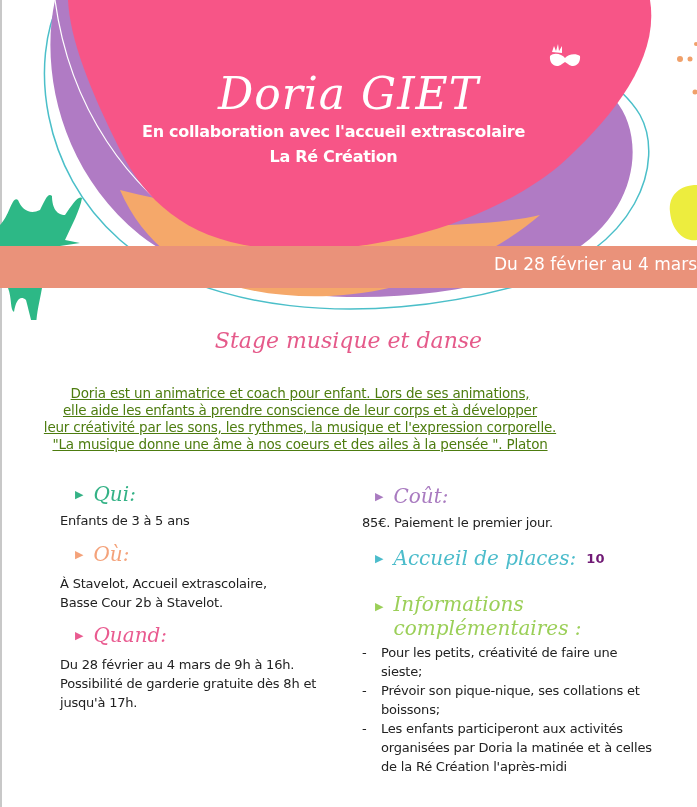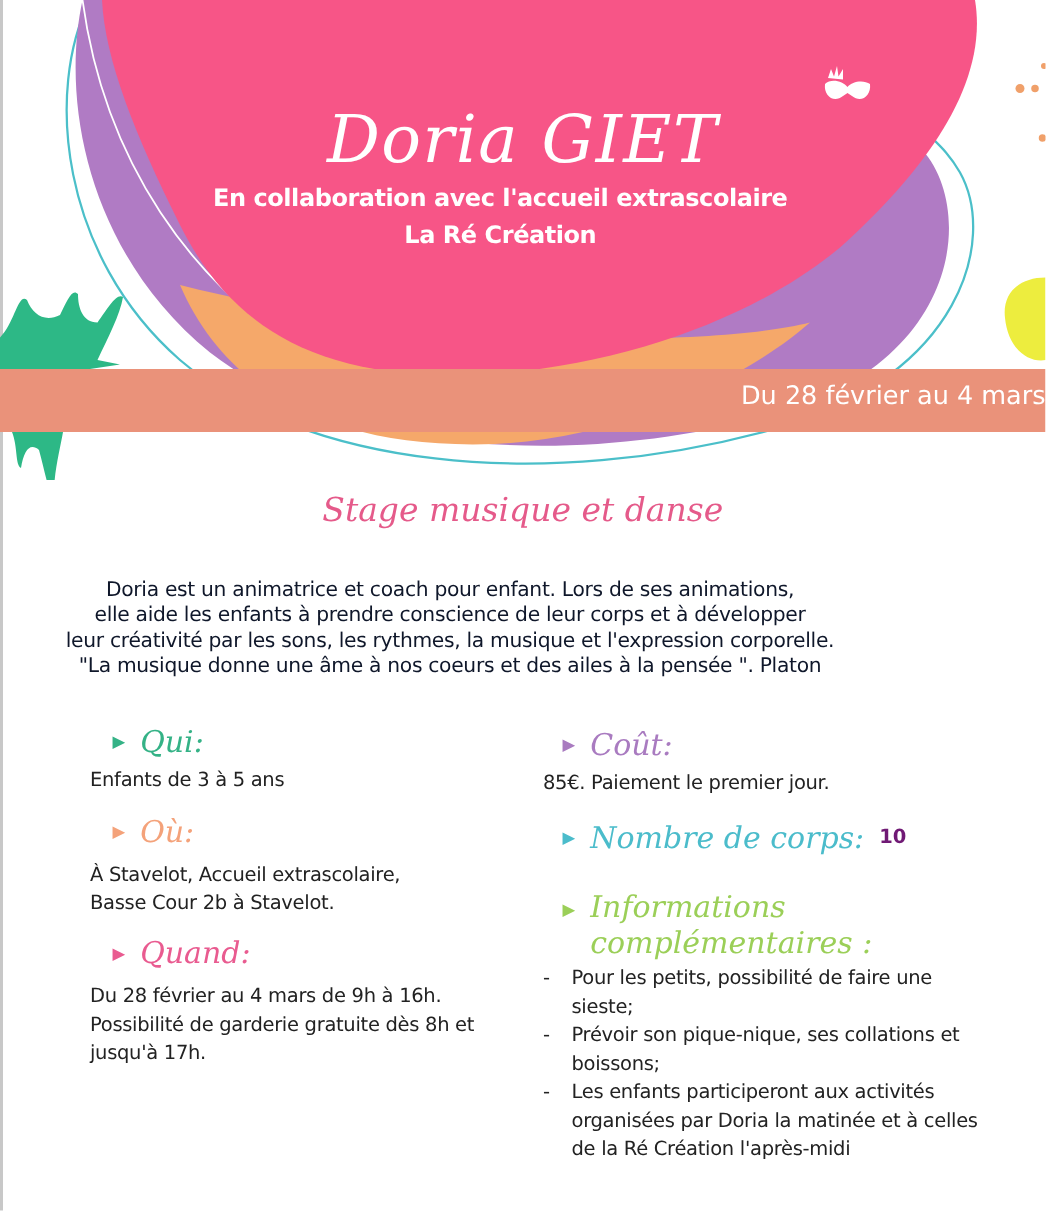--- a/index.html
+++ b/index.html
@@ -25,22 +25,22 @@
       position: absolute; left: 0; width: 697px; top: 254px; text-align: right;
       color: #ffffff; font-size: 17px; font-family: "DejaVu Sans", sans-serif;
     }
     .stage-title {
       position: absolute; left: 0; width: 697px; top: 328px; text-align: center;
       font-family: "DejaVu Serif", serif; font-style: italic; font-size: 22px;
       color: #e55a8a;
     }
     .intro {
       position: absolute; left: 0; width: 600px; top: 385px; text-align: center;
-      color: #0f172a; font-size: 13.5px; line-height: 17px;
-      font-family: "DejaVu Sans", sans-serif; letter-spacing: -0.2px;
+      color: #4d7c0f; font-size: 13.5px; line-height: 17px;
+      font-family: "DejaVu Sans", sans-serif; letter-spacing: -0.2px; text-decoration: underline;
     }
     .intro div { white-space: nowrap; }
     .section-head {
       position: absolute; display: flex; align-items: center; gap: 10px;
       font-family: "DejaVu Serif", serif; font-style: italic; font-size: 20px;
     }
     .tri { font-size: 11px; font-style: normal; }
     .body-text {
       position: absolute; color: #222222; font-size: 13px; line-height: 19px;
       font-family: "DejaVu Sans", sans-serif; letter-spacing: -0.2px;
@@ -130,28 +130,28 @@
 </div>
 
 <div class="section-head" style="left:375px; top:484px; color:#a97bc0;">
   <span class="tri">▶</span>
   <span>Coût:</span>
 </div>
 <div class="body-text" style="left:362px; top:513px;">85€. Paiement le premier jour.</div>
 
 <div class="section-head" style="left:375px; top:546px; color:#4bbccb;">
   <span class="tri">▶</span>
-  <span>Nombre de corps:</span>
+  <span>Accueil de places:</span>
   <span class="places-val">10</span>
 </div>
 
 <div class="section-head" style="left:375px; top:592px; color:#9bcf58; align-items:flex-start;">
   <span class="tri" style="margin-top:8px;">▶</span>
   <div style="line-height:24px;">
     <div>Informations</div>
     <div>complémentaires :</div>
   </div>
 </div>
 <ul class="info-list">
-  <li>Pour les petits, possibilité de faire une sieste;</li>
+  <li>Pour les petits, créativité de faire une sieste;</li>
   <li>Prévoir son pique-nique, ses collations et boissons;</li>
   <li>Les enfants participeront aux activités organisées par Doria la matinée et à celles de la Ré Création l'après-midi</li>
 </ul>
 
 </body></html>

